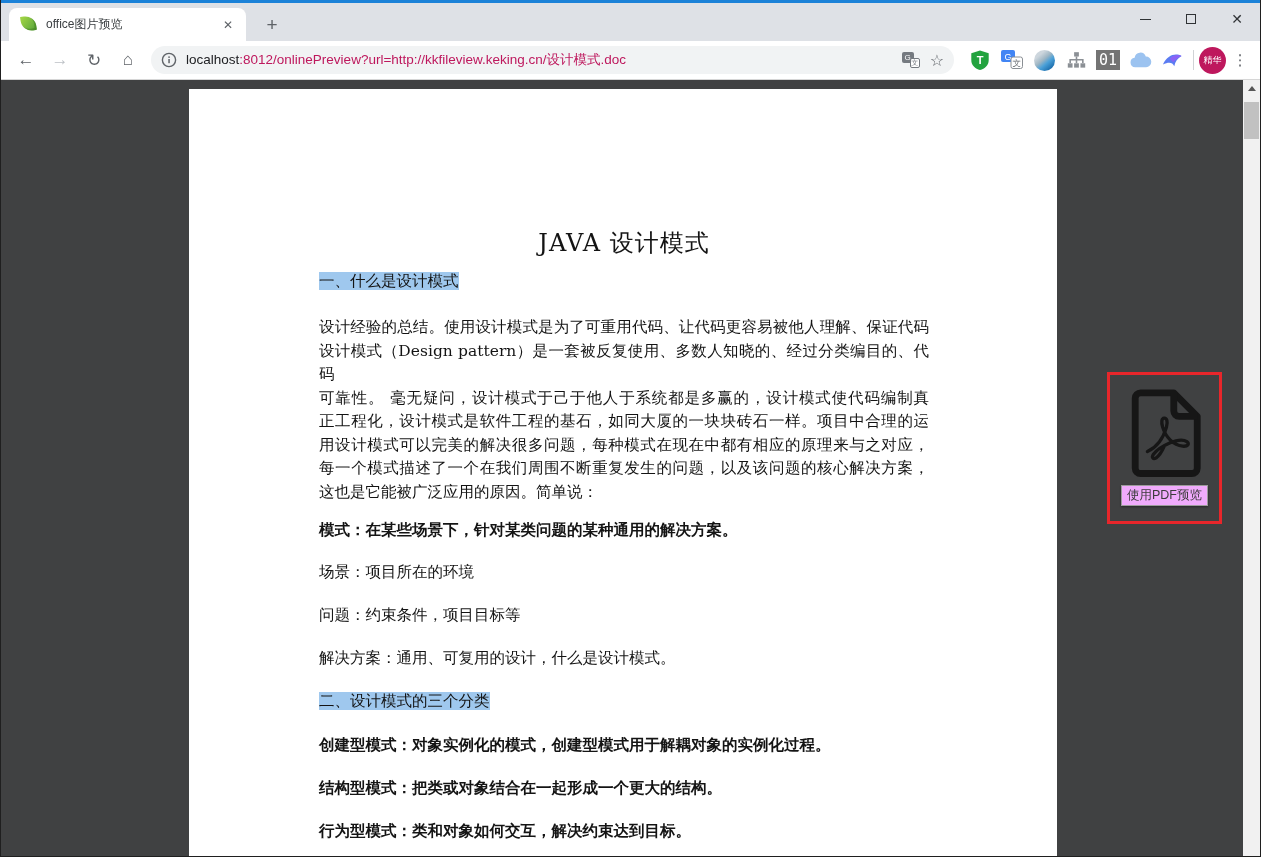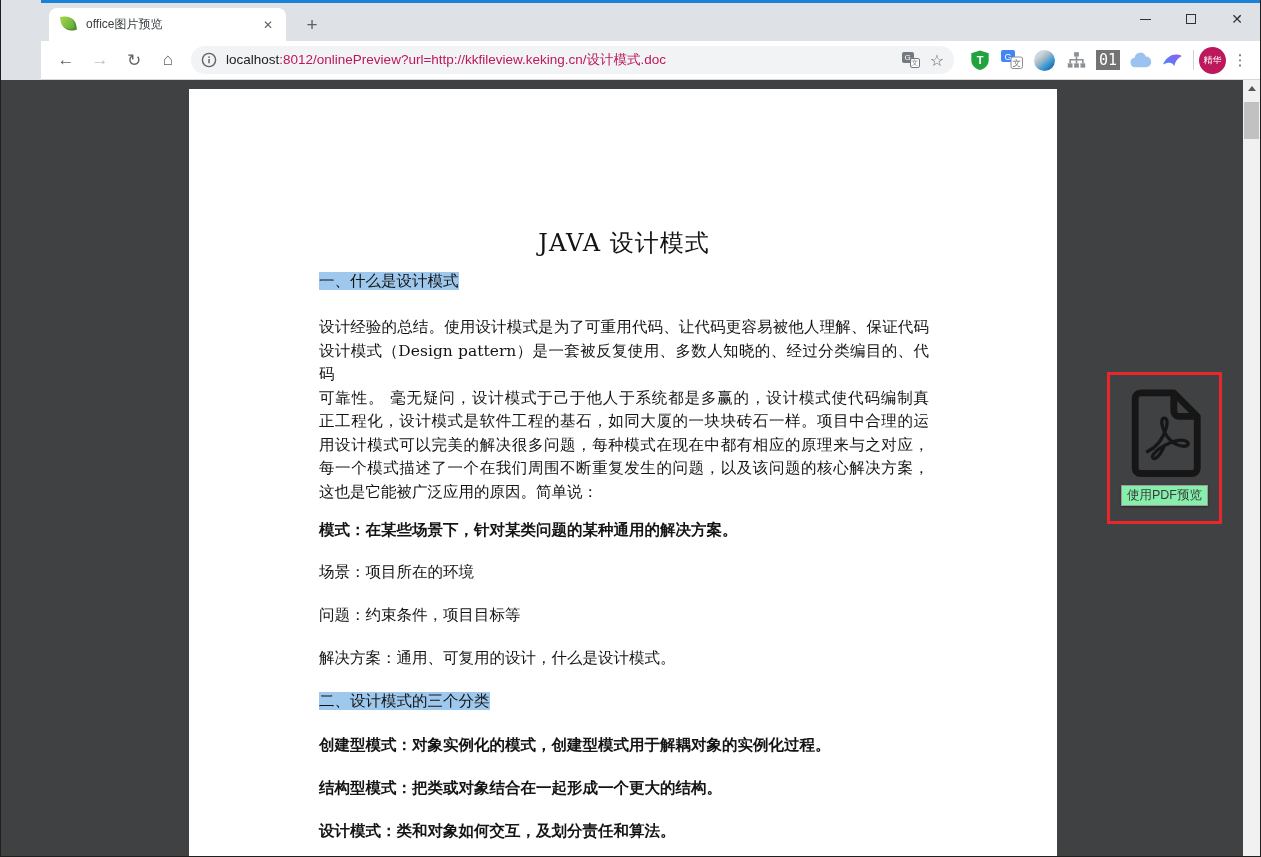--- a/index.html
+++ b/index.html
@@ -1,17 +1,17 @@
 <!DOCTYPE html>
 <html><head>
 <meta charset="utf-8">
 <style>
   * { margin:0; padding:0; box-sizing:border-box; }
   html,body { width:1261px; height:857px; overflow:hidden; font-family:"Liberation Sans", sans-serif; }
-  .frame { width:1261px; height:857px; position:relative; background:#dee1e6; border-left:1px solid #1f1f1f; border-right:1px solid #1f1f1f; border-bottom:1px solid #1f1f1f;padding-left:40px; }
+  .frame { width:1261px; height:857px; position:relative; background:#dee1e6; border-left:1px solid #1f1f1f; border-right:1px solid #1f1f1f; border-bottom:1px solid #1f1f1f; }
   .accent-line { height:3px; background:#1b82d8; width:100%; }
 
   
   .titlebar { position:relative; height:38px; background:#dee1e6; }
   .tab { position:absolute; left:8px; top:5px; width:237px; height:33px; background:#ffffff; border-radius:8px 8px 0 0; display:flex; align-items:center; padding:0 8px 0 12px; }
   .favicon { width:17px; height:17px; margin-right:8px; position:relative; flex:none; }
   .leaf { width:15px; height:15px; background:linear-gradient(135deg,#9ed244 10%,#6db33f 70%,#4f9a2e); border-radius:2% 75% 8% 75%; transform:rotate(-8deg); box-shadow:inset -2px -2px 0 rgba(60,120,30,.45); }
   .tab-title { font-size:12px; color:#3c4043; white-space:nowrap; overflow:hidden; flex:1; }
   .tab-close { font-size:12px; color:#5f6368; padding:2px 5px; border-radius:50%; cursor:pointer; }
   .newtab-btn { position:absolute; left:258px; top:10px; width:26px; height:26px; color:#5f6368; font-size:19px; line-height:24px; text-align:center; border-radius:50%; cursor:pointer; }
@@ -58,21 +58,21 @@
 
   
   .scrollbar { position:absolute; right:0; top:0; width:17px; bottom:0; background:#f1f1f1; }
   .sb-up { height:17px; display:flex; align-items:center; justify-content:center; cursor:pointer; }
   .sb-up .tri { width:0; height:0; border-left:4px solid transparent; border-right:4px solid transparent; border-bottom:5px solid #565656; }
   .sb-thumb { position:absolute; top:22px; left:1px; width:15px; height:37px; background:#c1c1c1; cursor:pointer; }
 
   
   .pdf-switch { position:absolute; left:1106px; top:292px; width:115px; height:152px; border:3px solid #e8262b; display:flex; flex-direction:column; align-items:center; cursor:pointer; }
   .pdf-icon { margin-top:13px; }
-  .pdf-label { margin-top:7px; background:#86efac; border:1px solid #9c9c9c; color:#3b3b3b; font-size:12.5px; line-height:19px; padding:0 5px; white-space:nowrap; box-shadow:0 1px 2px rgba(0,0,0,.4); }
+  .pdf-label { margin-top:7px; background:#f0abfc; border:1px solid #9c9c9c; color:#3b3b3b; font-size:12.5px; line-height:19px; padding:0 5px; white-space:nowrap; box-shadow:0 1px 2px rgba(0,0,0,.4); }
 </style>
 </head>
 <body>
 
 <div class="frame">
   <div class="accent-line"></div>
 
   <div class="titlebar">
     <div class="tab">
       <div class="favicon">
@@ -178,21 +178,21 @@
           <div class="p-line">每一个模式描述了一个在我们周围不断重复发生的问题，以及该问题的核心解决方案，</div>
           <div class="p-line last">这也是它能被广泛应用的原因。简单说：</div>
         </div>
         <div class="doc-line bold">模式：在某些场景下，针对某类问题的某种通用的解决方案。</div>
         <div class="doc-line">场景：项目所在的环境</div>
         <div class="doc-line">问题：约束条件，项目目标等</div>
         <div class="doc-line">解决方案：通用、可复用的设计，什么是设计模式。</div>
         <div class="doc-h"><span class="hl">二、设计模式的三个分类</span></div>
         <div class="doc-line bold">创建型模式：对象实例化的模式，创建型模式用于解耦对象的实例化过程。</div>
         <div class="doc-line bold">结构型模式：把类或对象结合在一起形成一个更大的结构。</div>
-        <div class="doc-line bold">设计模式：类和对象如何交互，及划分责任和算法。</div>
+        <div class="doc-line bold">行为型模式：类和对象如何交互，解决约束达到目标。</div>
 
       </div>
     </div>
 
     <div class="pdf-switch">
       <svg class="pdf-icon" width="84" height="90" viewBox="0 0 86 92">
         <path d="M18 5 h34 l24 24 v53 a5.5 5.5 0 0 1 -5.5 5.5 h-52.5 a5.5 5.5 0 0 1 -5.5 -5.5 v-71.5 a5.5 5.5 0 0 1 5.5 -5.5 z" fill="none" stroke="#161616" stroke-width="7" stroke-linejoin="round"></path>
         <path d="M52 5 v18.5 a5.5 5.5 0 0 0 5.5 5.5 h18.5" fill="none" stroke="#161616" stroke-width="7" stroke-linejoin="round"></path>
         <path d="M25 65 c9 -4 16 -13 19.5 -25 c1.6 -5.8 0.3 -9.5 -2.3 -9.3 c-2.6 .2 -3.2 4 -1.6 9.3 c3.2 10.5 11 18.5 20.5 19.5 c5.5 .5 7.3 -2.5 4.3 -4.6 c-3.4 -2.3 -10.6 -1.6 -17.6 1.4 c-7.6 3.3 -14.3 8.3 -16.6 11.5 c-2.4 3.4 -.2 5.6 2.8 3.6 c2.6 -1.8 5.4 -5.4 8 -11.4" fill="none" stroke="#161616" stroke-width="3.4" stroke-linecap="round"></path>
       </svg>

